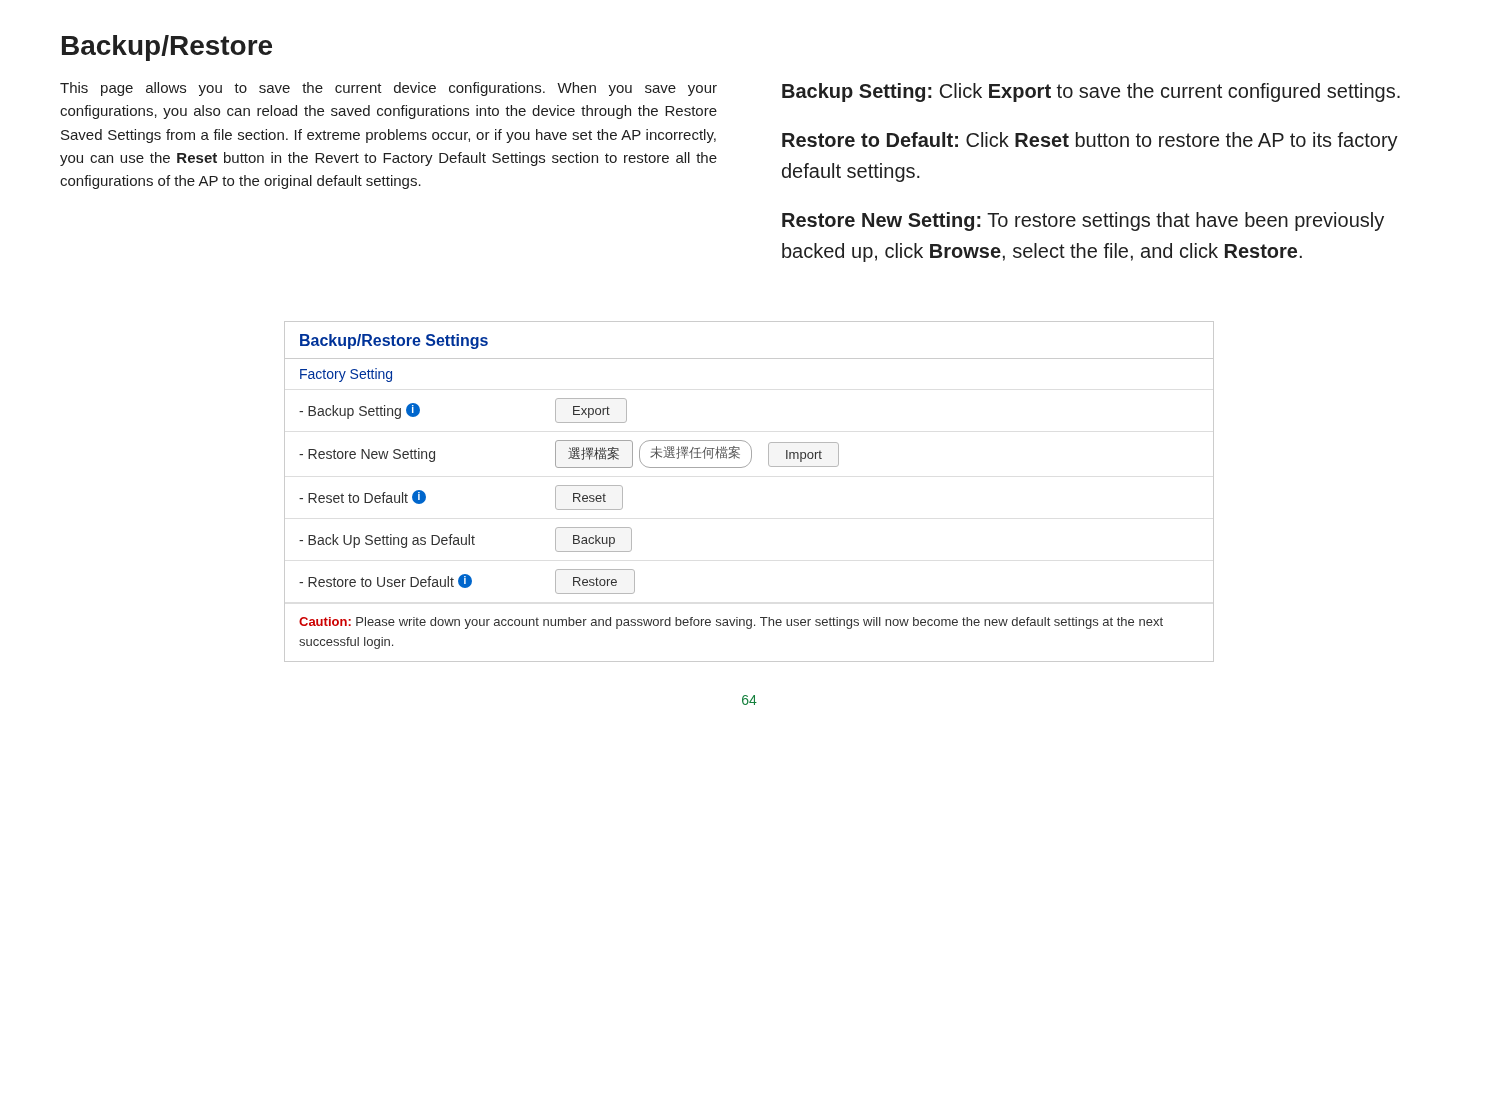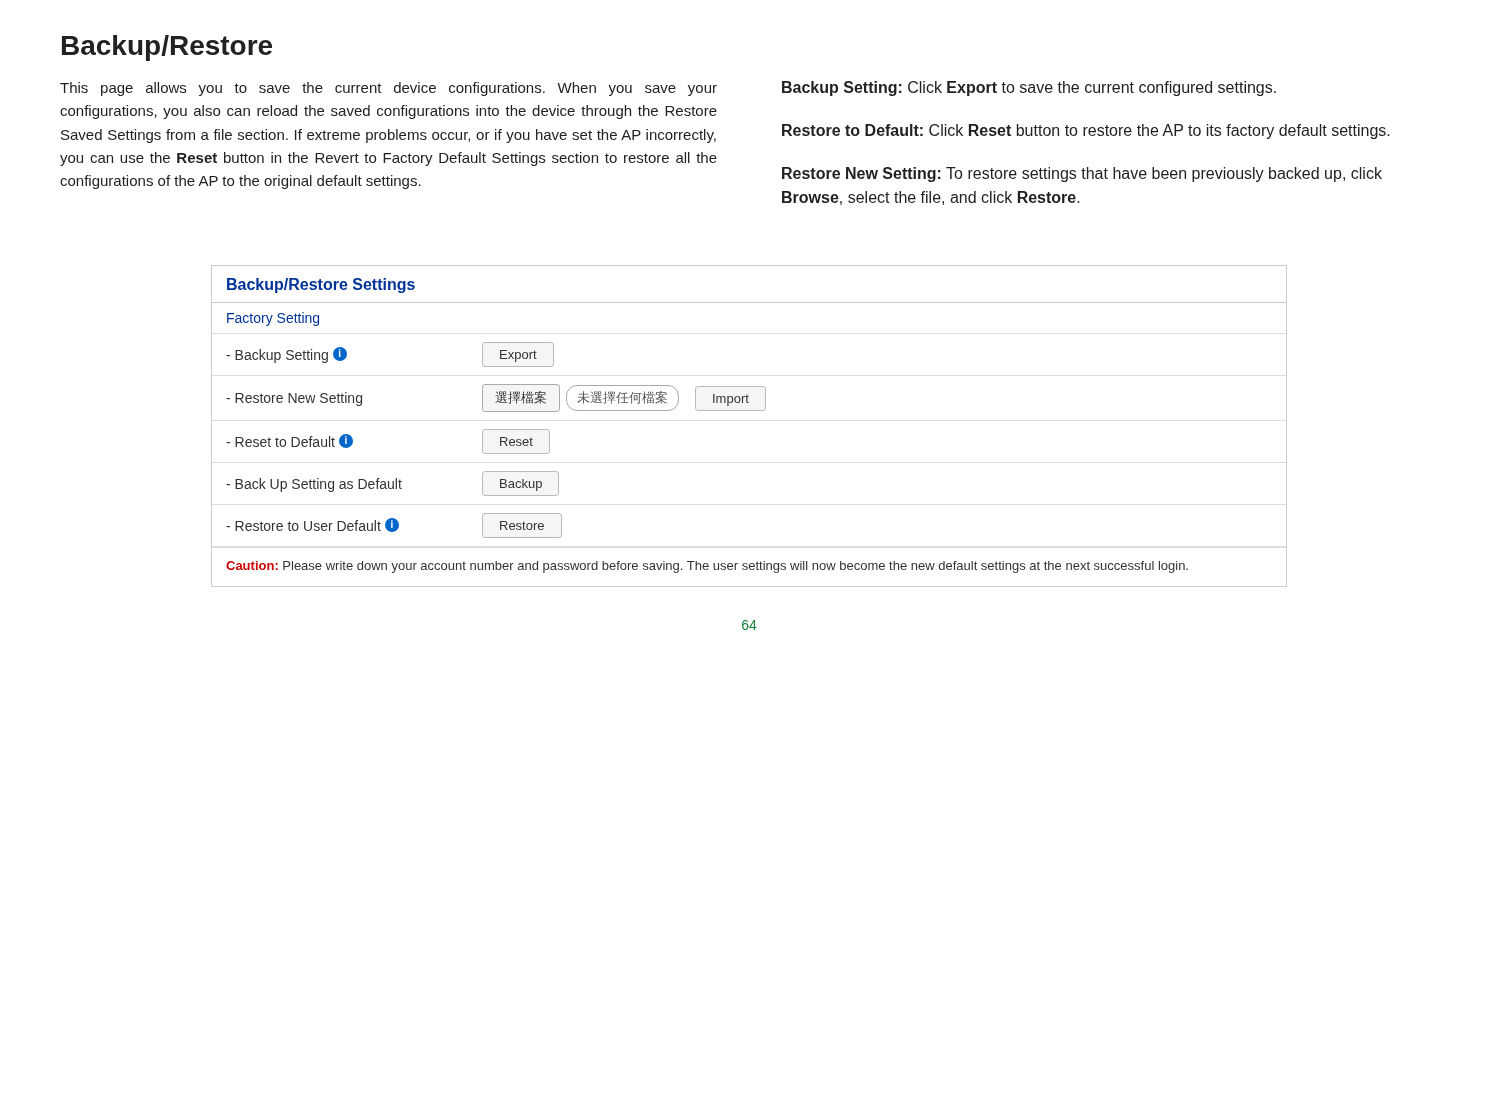--- a/index.html
+++ b/index.html
@@ -24,30 +24,30 @@
       margin-bottom: 36px;
     }
     .col-left {
       flex: 1;
       font-size: 15px;
       line-height: 1.55;
       text-align: justify;
     }
     .col-right {
       flex: 1;
-      font-size: 16px;
+      font-size: 20px;
       line-height: 1.55;
       margin-left: 24px;
     }
     .col-right p {
       margin-bottom: 18px;
     }
     .settings-container {
       margin: 0 auto;
-      width: 1076px;
+      width: 930px;
       border: 1px solid #ccc;
     }
     .settings-title {
       font-size: 16px;
       font-weight: bold;
       color: #003399;
       padding: 10px 14px 8px 14px;
       border-bottom: 1px solid #ccc;
       background: #fff;
     }
@@ -95,21 +95,20 @@
       padding: 4px 16px;
       background: #f5f5f5;
       border: 1px solid #bbb;
       border-radius: 3px;
       font-size: 13px;
       color: #333;
       cursor: pointer;
     }
     .file-input-group {
       display: flex;
-      align-items: center;
       gap: 6px;
     }
     .file-choose-btn {
       padding: 4px 12px;
       background: #f5f5f5;
       border: 1px solid #aaa;
       border-radius: 3px;
       font-size: 13px;
       color: #333;
       cursor: pointer;

